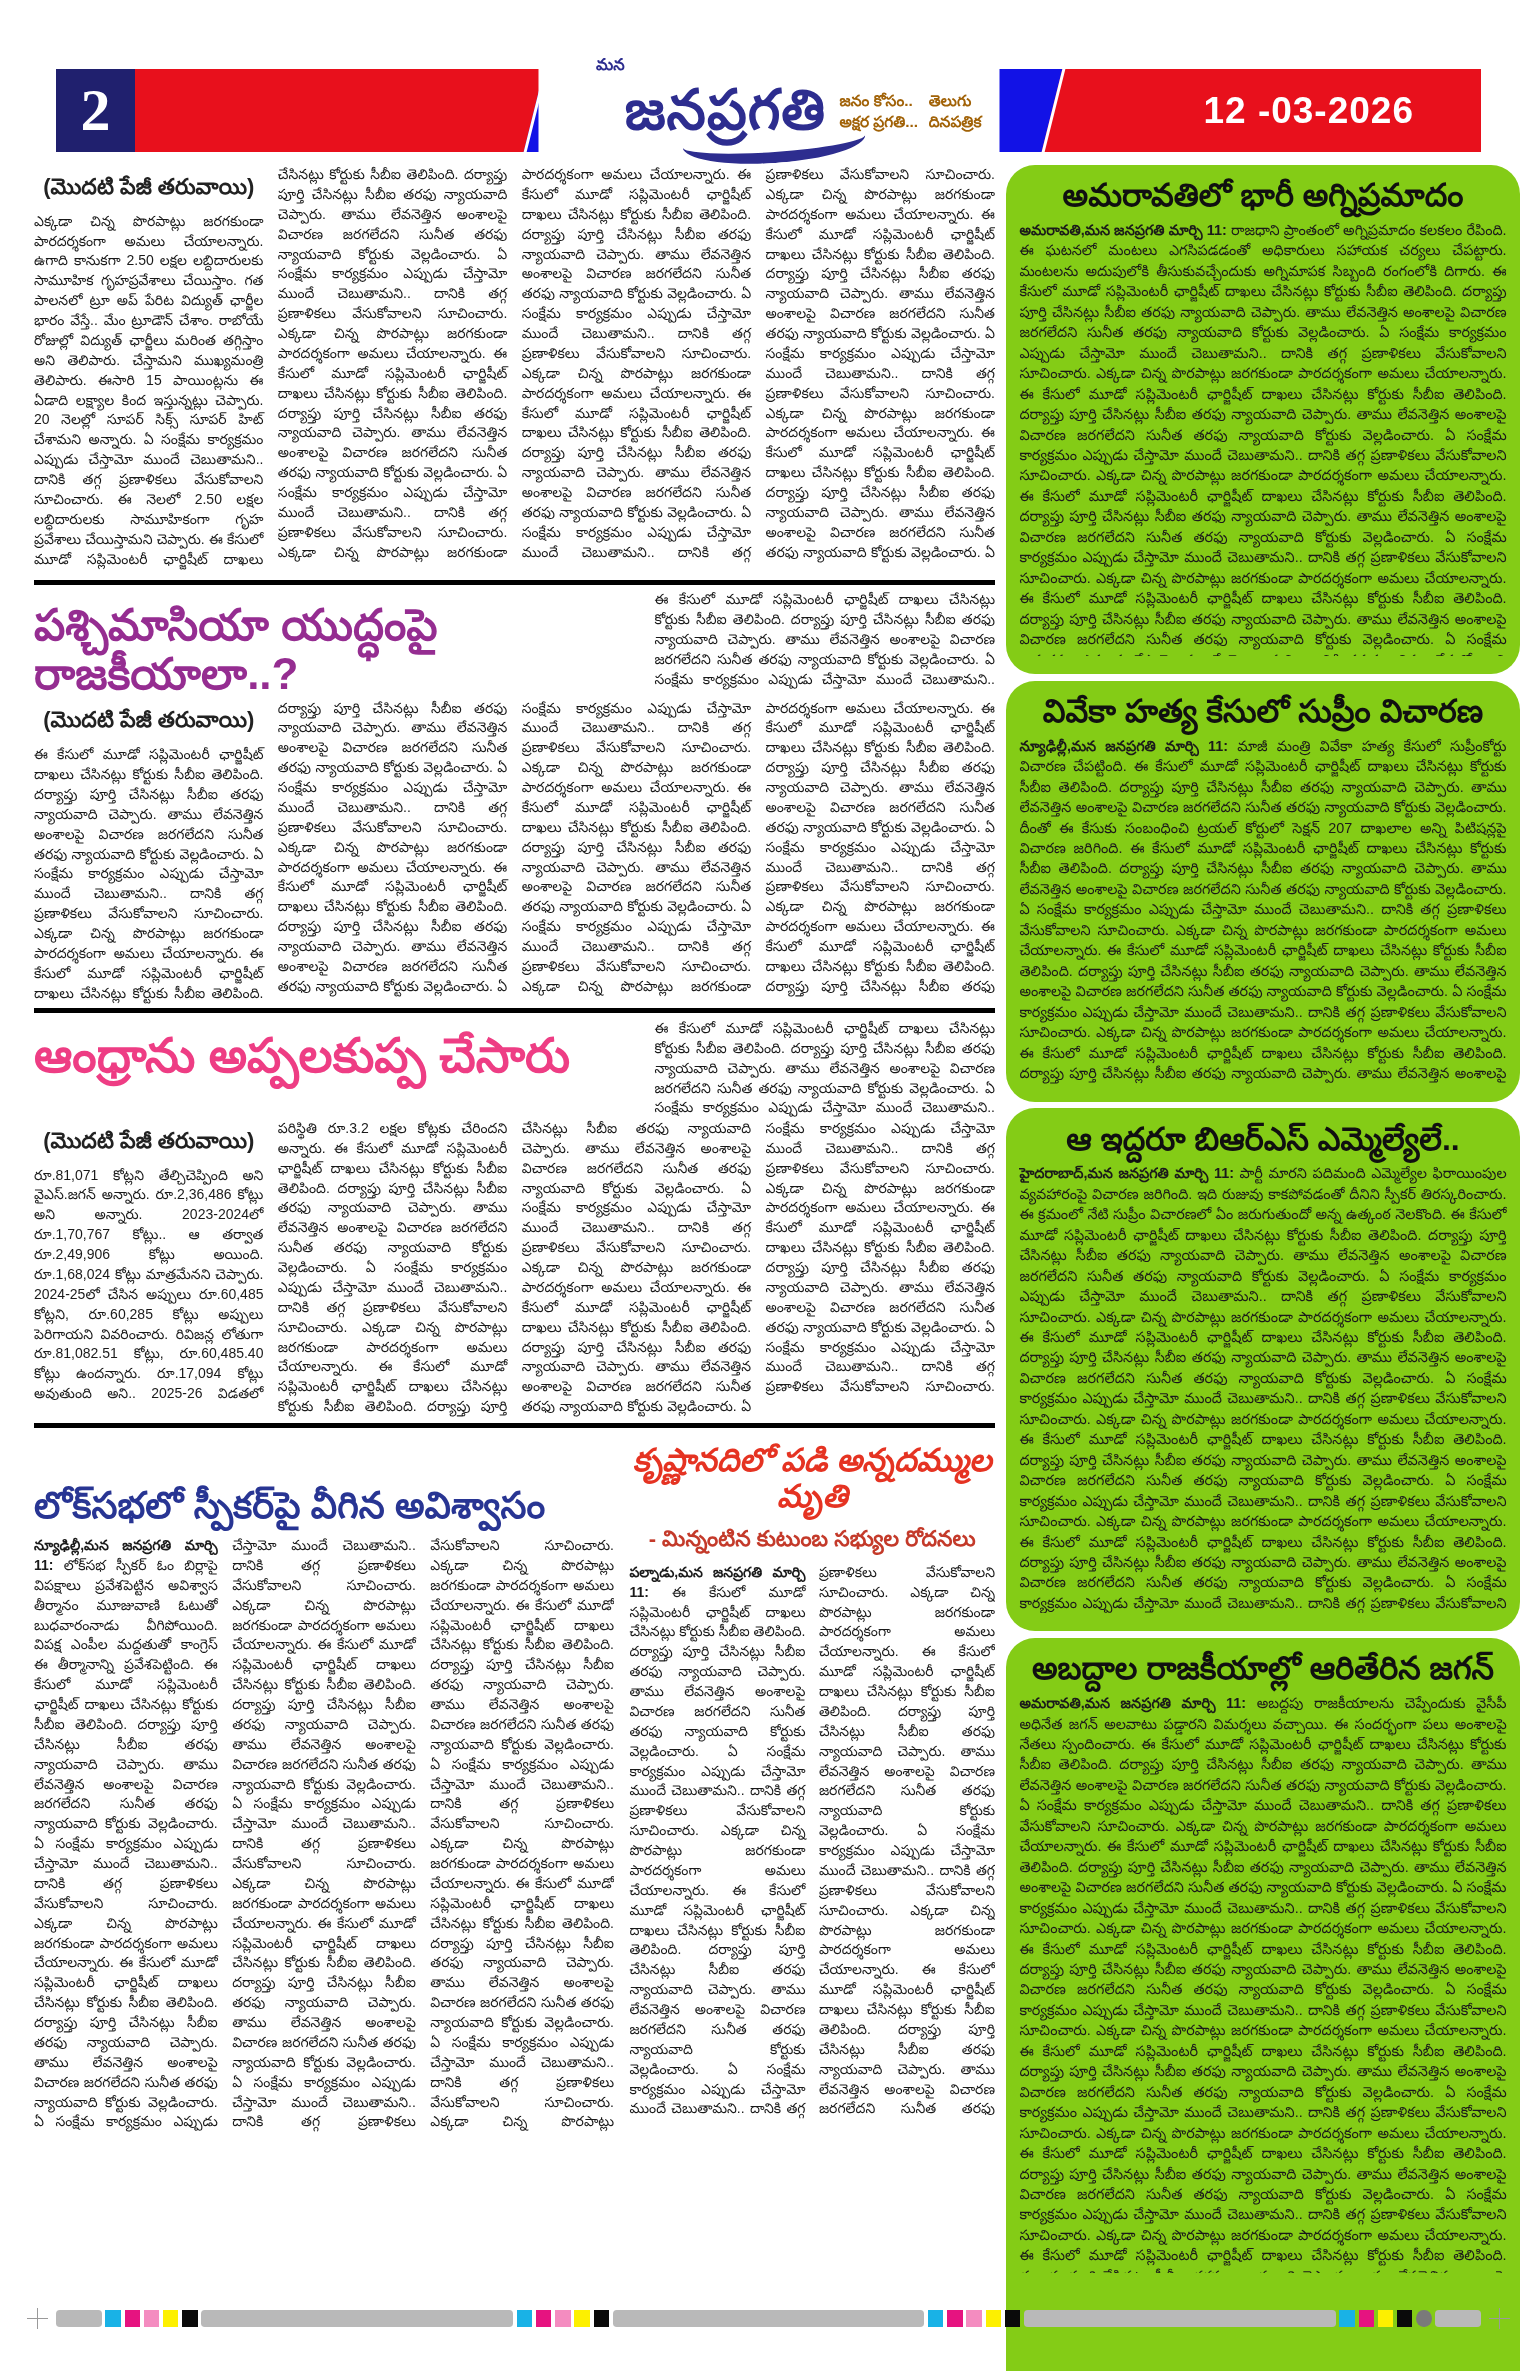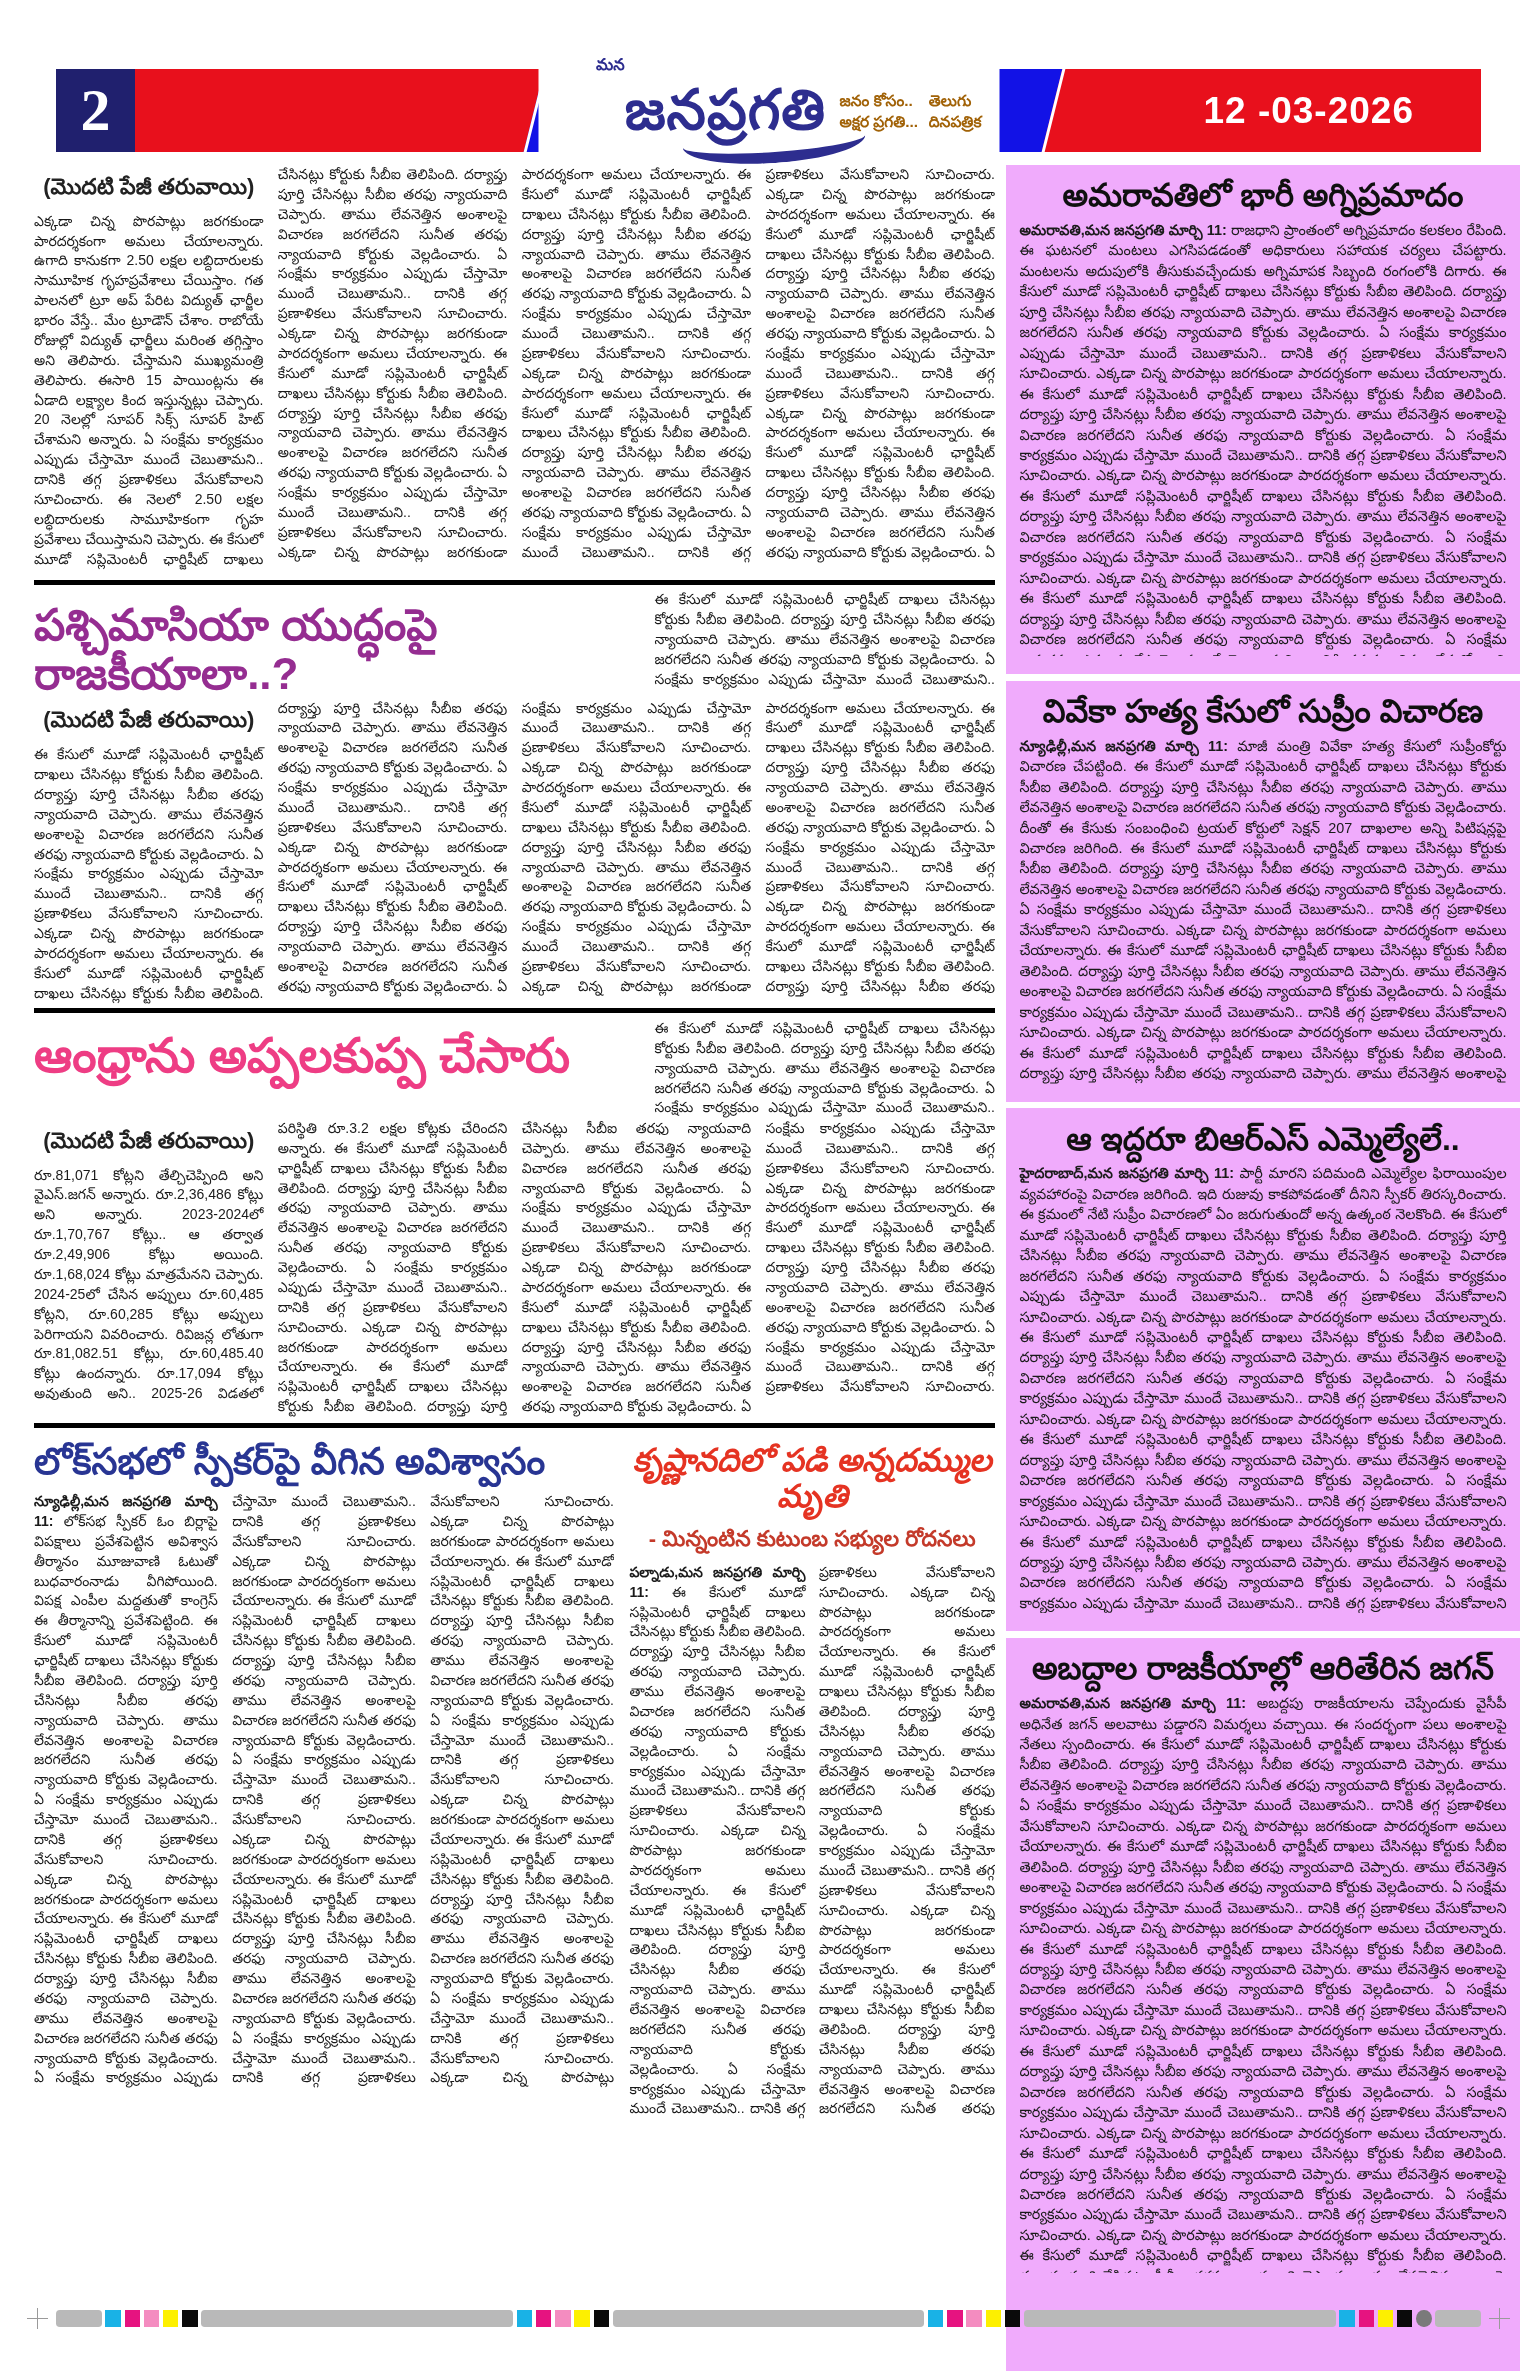--- a/index.html
+++ b/index.html
@@ -48,21 +48,21 @@
   .cols-3 { column-count:3; column-gap:14.4px; }
   .cols-2 { column-count:2; column-gap:13.4px; }
 
   .hl-row { display:flex; align-items:flex-start; gap:15.4px; }
   .hl-row .hl { width:605px; flex:0 0 auto; padding-top:9.6px; }
   .side-text { flex:1; }
 
   .bottom-row { display:flex; gap:15.4px; align-items:flex-start; }
 
   
-  .r-card { background:#f0abfc; padding:3.8px 13.4px 9.6px 13.4px; margin-bottom:6.7px; overflow:hidden; }
+  .r-card { background:#84cc16; padding:3.8px 13.4px 9.6px 13.4px; margin-bottom:6.7px; overflow:hidden;border-radius:29px; }
   .r-card .bodytxt { font-size:14.4px; }
 
   
   .print-strip { position:absolute; left:27px; right:27px; top:2306px; height:25px; display:flex; align-items:center; gap:7.7px; }
   .crosshair { position:relative; width:21px; height:21px; flex:0 0 auto; }
   .crosshair::before { content:""; position:absolute; left:0; right:0; top:9.6px; height:1.9px; background:#9a9a9a; }
   .crosshair::after  { content:""; position:absolute; top:0; bottom:0; left:9.6px; width:1.9px; background:#9a9a9a; }
   .bar { flex:1; height:17.3px; display:flex; align-items:stretch; gap:3.8px; }
   .seg-gray  { background:#b9b9b9; border-radius:3.8px; }
   .g-sm { width:46px; } .g-lg { flex:1; }
@@ -130,21 +130,21 @@
       </div>
       <div class="bodytxt cols-4" style="height:300px;">
         <div class="byline">(మొదటి పేజీ తరువాయి)</div>
         <span class="body-text">రూ.81,071 కోట్లని తేల్చిచెప్పింది అని వైఎస్.జగన్ అన్నారు. రూ.2,36,486 కోట్లు అని అన్నారు. 2023-2024లో రూ.1,70,767 కోట్లు.. ఆ తర్వాత రూ.2,49,906 కోట్లు అయింది. రూ.1,68,024 కోట్లు మాత్రమేనని చెప్పారు. 2024-25లో చేసిన అప్పులు రూ.60,485 కోట్లని, రూ.60,285 కోట్లు అప్పులు పెరిగాయని వివరించారు. రివిజన్ల లోతుగా రూ.81,082.51 కోట్లు, రూ.60,485.40 కోట్లు ఉందన్నారు. రూ.17,094 కోట్లు అవుతుంది అని.. 2025-26 విడతలో పరిస్థితి రూ.3.2 లక్షల కోట్లకు చేరిందని అన్నారు. ఈ కేసులో మూడో సప్లిమెంటరీ ఛార్జిషీట్ దాఖలు చేసినట్లు కోర్టుకు సీబీఐ తెలిపింది. దర్యాప్తు పూర్తి చేసినట్లు సీబీఐ తరఫు న్యాయవాది చెప్పారు. తాము లేవనెత్తిన అంశాలపై విచారణ జరగలేదని సునీత తరఫు న్యాయవాది కోర్టుకు వెల్లడించారు. ఏ సంక్షేమ కార్యక్రమం ఎప్పుడు చేస్తామో ముందే చెబుతామని.. దానికి తగ్గ ప్రణాళికలు వేసుకోవాలని సూచించారు. ఎక్కడా చిన్న పొరపాట్లు జరగకుండా పారదర్శకంగా అమలు చేయాలన్నారు. ఈ కేసులో మూడో సప్లిమెంటరీ ఛార్జిషీట్ దాఖలు చేసినట్లు కోర్టుకు సీబీఐ తెలిపింది. దర్యాప్తు పూర్తి చేసినట్లు సీబీఐ తరఫు న్యాయవాది చెప్పారు. తాము లేవనెత్తిన అంశాలపై విచారణ జరగలేదని సునీత తరఫు న్యాయవాది కోర్టుకు వెల్లడించారు. ఏ సంక్షేమ కార్యక్రమం ఎప్పుడు చేస్తామో ముందే చెబుతామని.. దానికి తగ్గ ప్రణాళికలు వేసుకోవాలని సూచించారు. ఎక్కడా చిన్న పొరపాట్లు జరగకుండా పారదర్శకంగా అమలు చేయాలన్నారు. ఈ కేసులో మూడో సప్లిమెంటరీ ఛార్జిషీట్ దాఖలు చేసినట్లు కోర్టుకు సీబీఐ తెలిపింది. దర్యాప్తు పూర్తి చేసినట్లు సీబీఐ తరఫు న్యాయవాది చెప్పారు. తాము లేవనెత్తిన అంశాలపై విచారణ జరగలేదని సునీత తరఫు న్యాయవాది కోర్టుకు వెల్లడించారు. ఏ సంక్షేమ కార్యక్రమం ఎప్పుడు చేస్తామో ముందే చెబుతామని.. దానికి తగ్గ ప్రణాళికలు వేసుకోవాలని సూచించారు. ఎక్కడా చిన్న పొరపాట్లు జరగకుండా పారదర్శకంగా అమలు చేయాలన్నారు. ఈ కేసులో మూడో సప్లిమెంటరీ ఛార్జిషీట్ దాఖలు చేసినట్లు కోర్టుకు సీబీఐ తెలిపింది. దర్యాప్తు పూర్తి చేసినట్లు సీబీఐ తరఫు న్యాయవాది చెప్పారు. తాము లేవనెత్తిన అంశాలపై విచారణ జరగలేదని సునీత తరఫు న్యాయవాది కోర్టుకు వెల్లడించారు. ఏ సంక్షేమ కార్యక్రమం ఎప్పుడు చేస్తామో ముందే చెబుతామని.. దానికి తగ్గ ప్రణాళికలు వేసుకోవాలని సూచించారు. ఎక్కడా చిన్న పొరపాట్లు జరగకుండా పారదర్శకంగా అమలు చేయాలన్నారు.</span>
       </div>
     </div>
 
     <hr class="black-rule">
 
     <div class="bottom-row">
-      <div style="width:580px;">
+      <div style="width:580px;margin-top:44px;">
         <div class="hl hl-4" style="padding:7.7px 0 9.6px 0;">లోక్‌సభలో స్పీకర్‌పై వీగిన అవిశ్వాసం</div>
         <div class="bodytxt cols-3" style="height:613px;">
           <span class="dateline">న్యూఢిల్లీ,మన జనప్రగతి మార్చి 11:</span>
           <span> </span>
           <span class="body-text">లోక్‌సభ స్పీకర్ ఓం బిర్లాపై విపక్షాలు ప్రవేశపెట్టిన అవిశ్వాస తీర్మానం మూజువాణి ఓటుతో బుధవారంనాడు వీగిపోయింది. విపక్ష ఎంపీల మద్దతుతో కాంగ్రెస్ ఈ తీర్మానాన్ని ప్రవేశపెట్టింది. ఈ కేసులో మూడో సప్లిమెంటరీ ఛార్జిషీట్ దాఖలు చేసినట్లు కోర్టుకు సీబీఐ తెలిపింది. దర్యాప్తు పూర్తి చేసినట్లు సీబీఐ తరఫు న్యాయవాది చెప్పారు. తాము లేవనెత్తిన అంశాలపై విచారణ జరగలేదని సునీత తరఫు న్యాయవాది కోర్టుకు వెల్లడించారు. ఏ సంక్షేమ కార్యక్రమం ఎప్పుడు చేస్తామో ముందే చెబుతామని.. దానికి తగ్గ ప్రణాళికలు వేసుకోవాలని సూచించారు. ఎక్కడా చిన్న పొరపాట్లు జరగకుండా పారదర్శకంగా అమలు చేయాలన్నారు. ఈ కేసులో మూడో సప్లిమెంటరీ ఛార్జిషీట్ దాఖలు చేసినట్లు కోర్టుకు సీబీఐ తెలిపింది. దర్యాప్తు పూర్తి చేసినట్లు సీబీఐ తరఫు న్యాయవాది చెప్పారు. తాము లేవనెత్తిన అంశాలపై విచారణ జరగలేదని సునీత తరఫు న్యాయవాది కోర్టుకు వెల్లడించారు. ఏ సంక్షేమ కార్యక్రమం ఎప్పుడు చేస్తామో ముందే చెబుతామని.. దానికి తగ్గ ప్రణాళికలు వేసుకోవాలని సూచించారు. ఎక్కడా చిన్న పొరపాట్లు జరగకుండా పారదర్శకంగా అమలు చేయాలన్నారు. ఈ కేసులో మూడో సప్లిమెంటరీ ఛార్జిషీట్ దాఖలు చేసినట్లు కోర్టుకు సీబీఐ తెలిపింది. దర్యాప్తు పూర్తి చేసినట్లు సీబీఐ తరఫు న్యాయవాది చెప్పారు. తాము లేవనెత్తిన అంశాలపై విచారణ జరగలేదని సునీత తరఫు న్యాయవాది కోర్టుకు వెల్లడించారు. ఏ సంక్షేమ కార్యక్రమం ఎప్పుడు చేస్తామో ముందే చెబుతామని.. దానికి తగ్గ ప్రణాళికలు వేసుకోవాలని సూచించారు. ఎక్కడా చిన్న పొరపాట్లు జరగకుండా పారదర్శకంగా అమలు చేయాలన్నారు. ఈ కేసులో మూడో సప్లిమెంటరీ ఛార్జిషీట్ దాఖలు చేసినట్లు కోర్టుకు సీబీఐ తెలిపింది. దర్యాప్తు పూర్తి చేసినట్లు సీబీఐ తరఫు న్యాయవాది చెప్పారు. తాము లేవనెత్తిన అంశాలపై విచారణ జరగలేదని సునీత తరఫు న్యాయవాది కోర్టుకు వెల్లడించారు. ఏ సంక్షేమ కార్యక్రమం ఎప్పుడు చేస్తామో ముందే చెబుతామని.. దానికి తగ్గ ప్రణాళికలు వేసుకోవాలని సూచించారు. ఎక్కడా చిన్న పొరపాట్లు జరగకుండా పారదర్శకంగా అమలు చేయాలన్నారు. ఈ కేసులో మూడో సప్లిమెంటరీ ఛార్జిషీట్ దాఖలు చేసినట్లు కోర్టుకు సీబీఐ తెలిపింది. దర్యాప్తు పూర్తి చేసినట్లు సీబీఐ తరఫు న్యాయవాది చెప్పారు. తాము లేవనెత్తిన అంశాలపై విచారణ జరగలేదని సునీత తరఫు న్యాయవాది కోర్టుకు వెల్లడించారు. ఏ సంక్షేమ కార్యక్రమం ఎప్పుడు చేస్తామో ముందే చెబుతామని.. దానికి తగ్గ ప్రణాళికలు వేసుకోవాలని సూచించారు. ఎక్కడా చిన్న పొరపాట్లు జరగకుండా పారదర్శకంగా అమలు చేయాలన్నారు. ఈ కేసులో మూడో సప్లిమెంటరీ ఛార్జిషీట్ దాఖలు చేసినట్లు కోర్టుకు సీబీఐ తెలిపింది. దర్యాప్తు పూర్తి చేసినట్లు సీబీఐ తరఫు న్యాయవాది చెప్పారు. తాము లేవనెత్తిన అంశాలపై విచారణ జరగలేదని సునీత తరఫు న్యాయవాది కోర్టుకు వెల్లడించారు. ఏ సంక్షేమ కార్యక్రమం ఎప్పుడు చేస్తామో ముందే చెబుతామని.. దానికి తగ్గ ప్రణాళికలు వేసుకోవాలని సూచించారు. ఎక్కడా చిన్న పొరపాట్లు జరగకుండా పారదర్శకంగా అమలు చేయాలన్నారు.</span>
         </div>
       </div>
       <div style="flex:1;">
         <div class="hl hl-m" style="padding:9.6px 0 3.8px 0;">కృష్ణానదిలో పడి అన్నదమ్ముల మృతి</div>
         <div class="subhead">- మిన్నంటిన కుటుంబ సభ్యుల రోదనలు</div>

